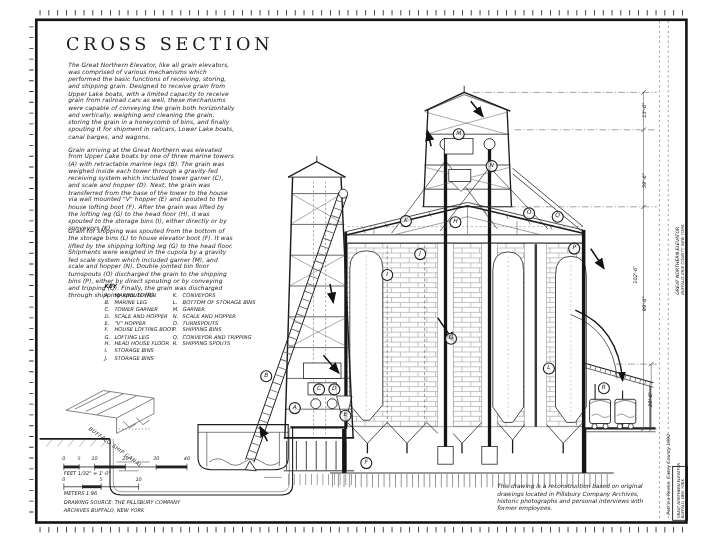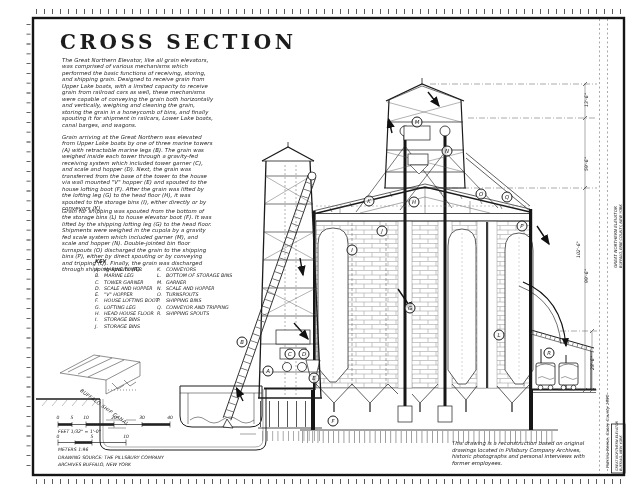--- a/index.html
+++ b/index.html
@@ -1,21 +1,21 @@
 <!DOCTYPE html>
 <html><head>
 <meta charset="utf-8">
 <style>
   html,body{margin:0;padding:0;}
   body{width:640px;height:493px;background:#ffffff;position:relative;overflow:hidden;
        font-family:"DejaVu Sans",sans-serif;color:#1c1c1c;}
   .stage{position:absolute;inset:0;width:640px;height:493px;}
   .stage svg{position:absolute;left:0;top:0;}
-  .title{position:absolute;font-family:"DejaVu Serif",serif;font-style:normal;font-weight:bold;
-         font-size:20px;letter-spacing:3.5px;white-space:nowrap;}
+  .title{position:absolute;font-family:"DejaVu Serif",serif;font-style:normal;font-weight:normal;
+         font-size:16px;letter-spacing:3.5px;white-space:nowrap;}
   .para{position:absolute;font-style:italic;font-size:5.4px;line-height:1.2;width:152px;
         text-align:left;letter-spacing:0.1px;}
   .key-head{position:absolute;font-style:italic;font-size:5.2px;font-weight:bold;}
   .key-col{position:absolute;}
   .key-row{display:flex;font-style:italic;font-size:4.8px;line-height:6.3px;white-space:nowrap;}
   .k-letter{width:9px;flex:0 0 9px;}
   .ann{position:absolute;width:9px;height:9px;border:0.7px solid #1c1c1c;border-radius:50%;
        font-size:5.4px;line-height:9px;text-align:center;font-style:italic;
        transform:translate(-50%,-50%);background:rgba(255,255,255,0.78);z-index:5;}
   .dim{position:absolute;font-size:4.6px;font-style:italic;white-space:nowrap;

